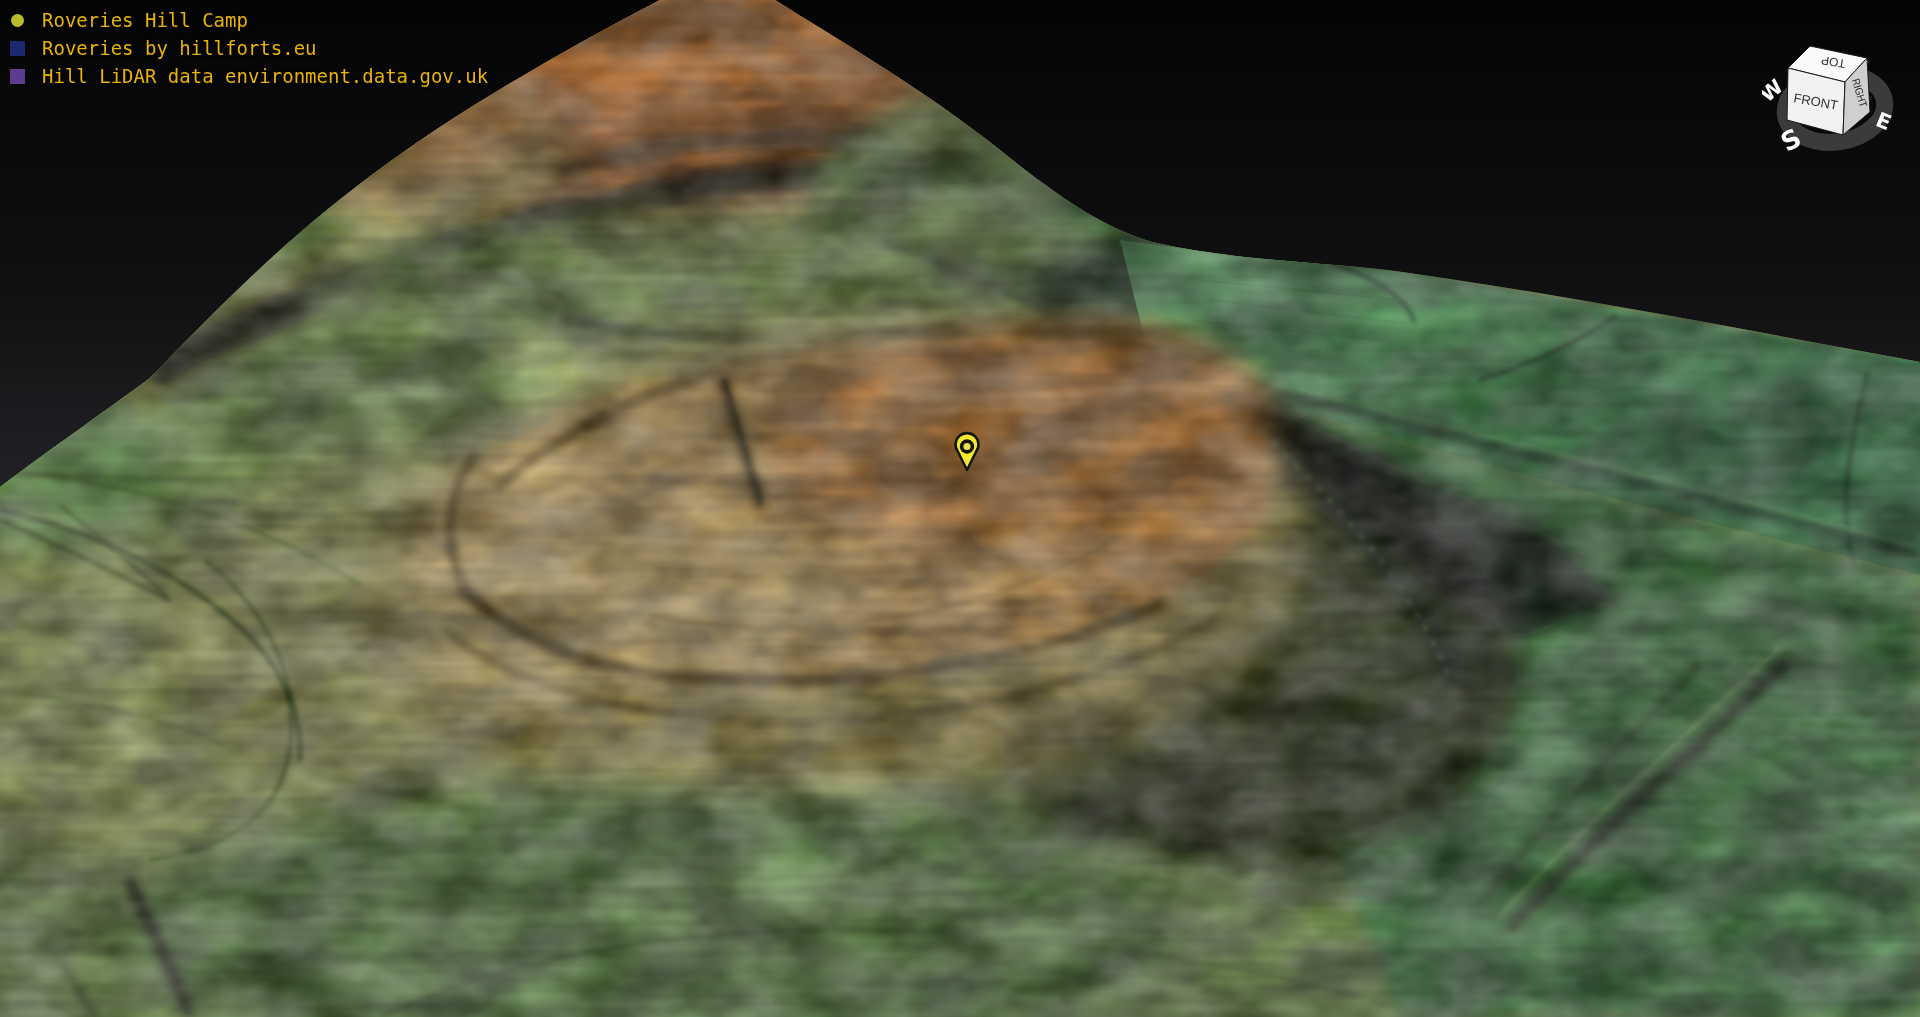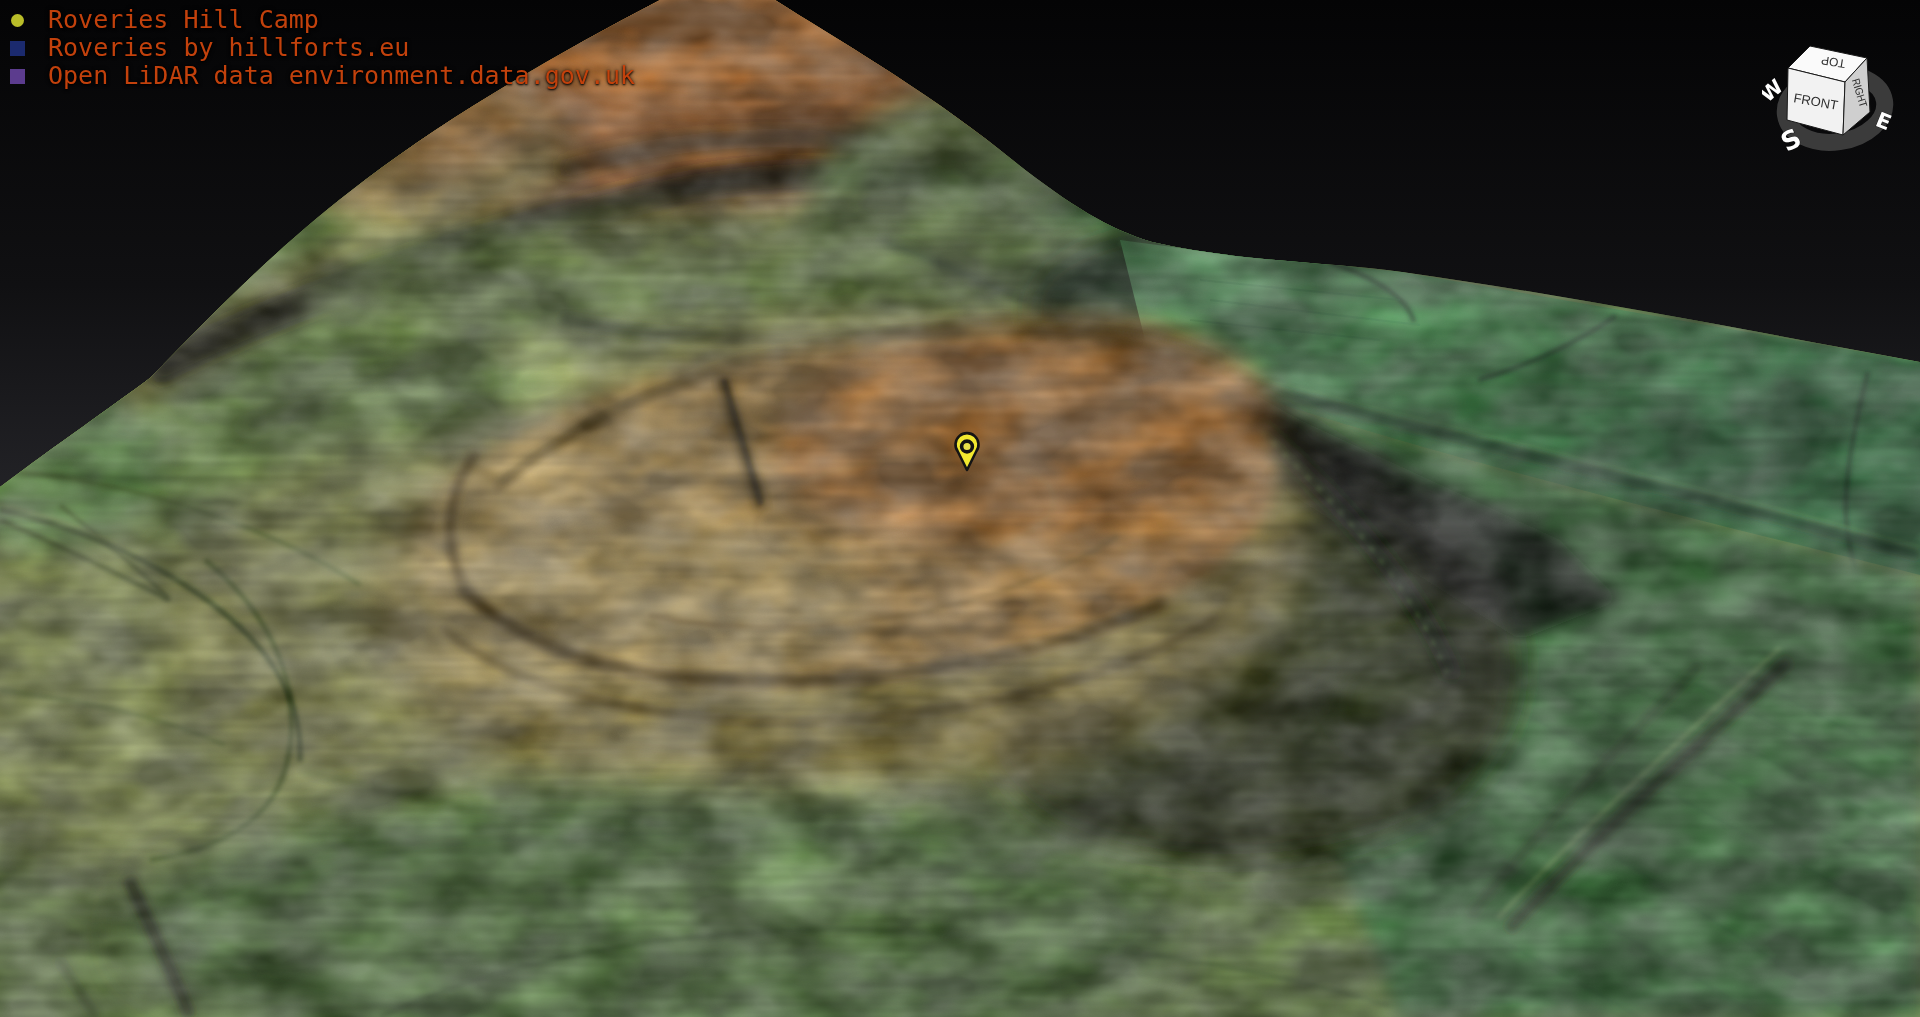--- a/index.html
+++ b/index.html
@@ -7,21 +7,21 @@
        font-family:"DejaVu Sans Mono","Liberation Mono",monospace;}
   .viewport{position:absolute;inset:0;cursor:grab;}
   .terrain-svg{position:absolute;left:0;top:0;width:1920px;height:1017px;display:block;}
 
   
   .legend{position:absolute;left:9px;top:6px;z-index:20;}
   .legend-row{display:flex;align-items:center;height:28px;}
   .legend-marker-box{width:17px;display:flex;justify-content:center;align-items:center;flex:0 0 17px;}
   .legend-marker{width:15px;height:15px;display:inline-block;}
   .legend-marker.circle{width:13px;height:13px;}
-  .legend-label{color:#c2410c;font-size:25px;line-height:28px;margin-left:22px;white-space:pre;
+  .legend-label{color:#eab308;font-size:19px;line-height:28px;margin-left:16px;white-space:pre;
                 text-shadow:0 1px 2px #000,0 0 4px rgba(0,0,0,.85);}
 
   
   .pin-wrap{position:absolute;left:947px;top:427px;width:40px;height:46px;z-index:15;cursor:pointer;}
   .cube-wrap{position:absolute;left:1762px;top:36px;width:150px;height:120px;z-index:15;cursor:pointer;}
   .cube-face-label{font-family:"Liberation Sans",sans-serif;fill:#2e2e2e;}
   .compass-letter{font-family:"DejaVu Sans",sans-serif;font-weight:bold;fill:#fff;
                   stroke:#0a0a0a;stroke-width:.8px;paint-order:stroke;}
 </style>
 </head>
@@ -205,21 +205,21 @@
     <div class="legend-row">
       <span class="legend-marker-box">
           <span class="legend-marker" style="background: rgb(27, 42, 110);"></span>
         </span>
       <span class="legend-label">Roveries by hillforts.eu</span>
     </div>
     <div class="legend-row">
       <span class="legend-marker-box">
           <span class="legend-marker" style="background: rgb(92, 60, 142);"></span>
         </span>
-      <span class="legend-label">Open LiDAR data environment.data.gov.uk</span>
+      <span class="legend-label">Hill LiDAR data environment.data.gov.uk</span>
     </div>
   </div>
 
   <div class="pin-wrap">
     <svg width="40" height="46" viewBox="0 0 40 46">
       <path d="M20,43 L10.8,24.5 A11.5 11.5 0 1 1 29.2,24.5 Z" fill="#f2e92f" stroke="#141414" stroke-width="2.6" stroke-linejoin="round"></path>
       <circle cx="20" cy="19.5" r="5.4" fill="#e9e04a" stroke="#141414" stroke-width="3.6"></circle>
     </svg>
   </div>
 

